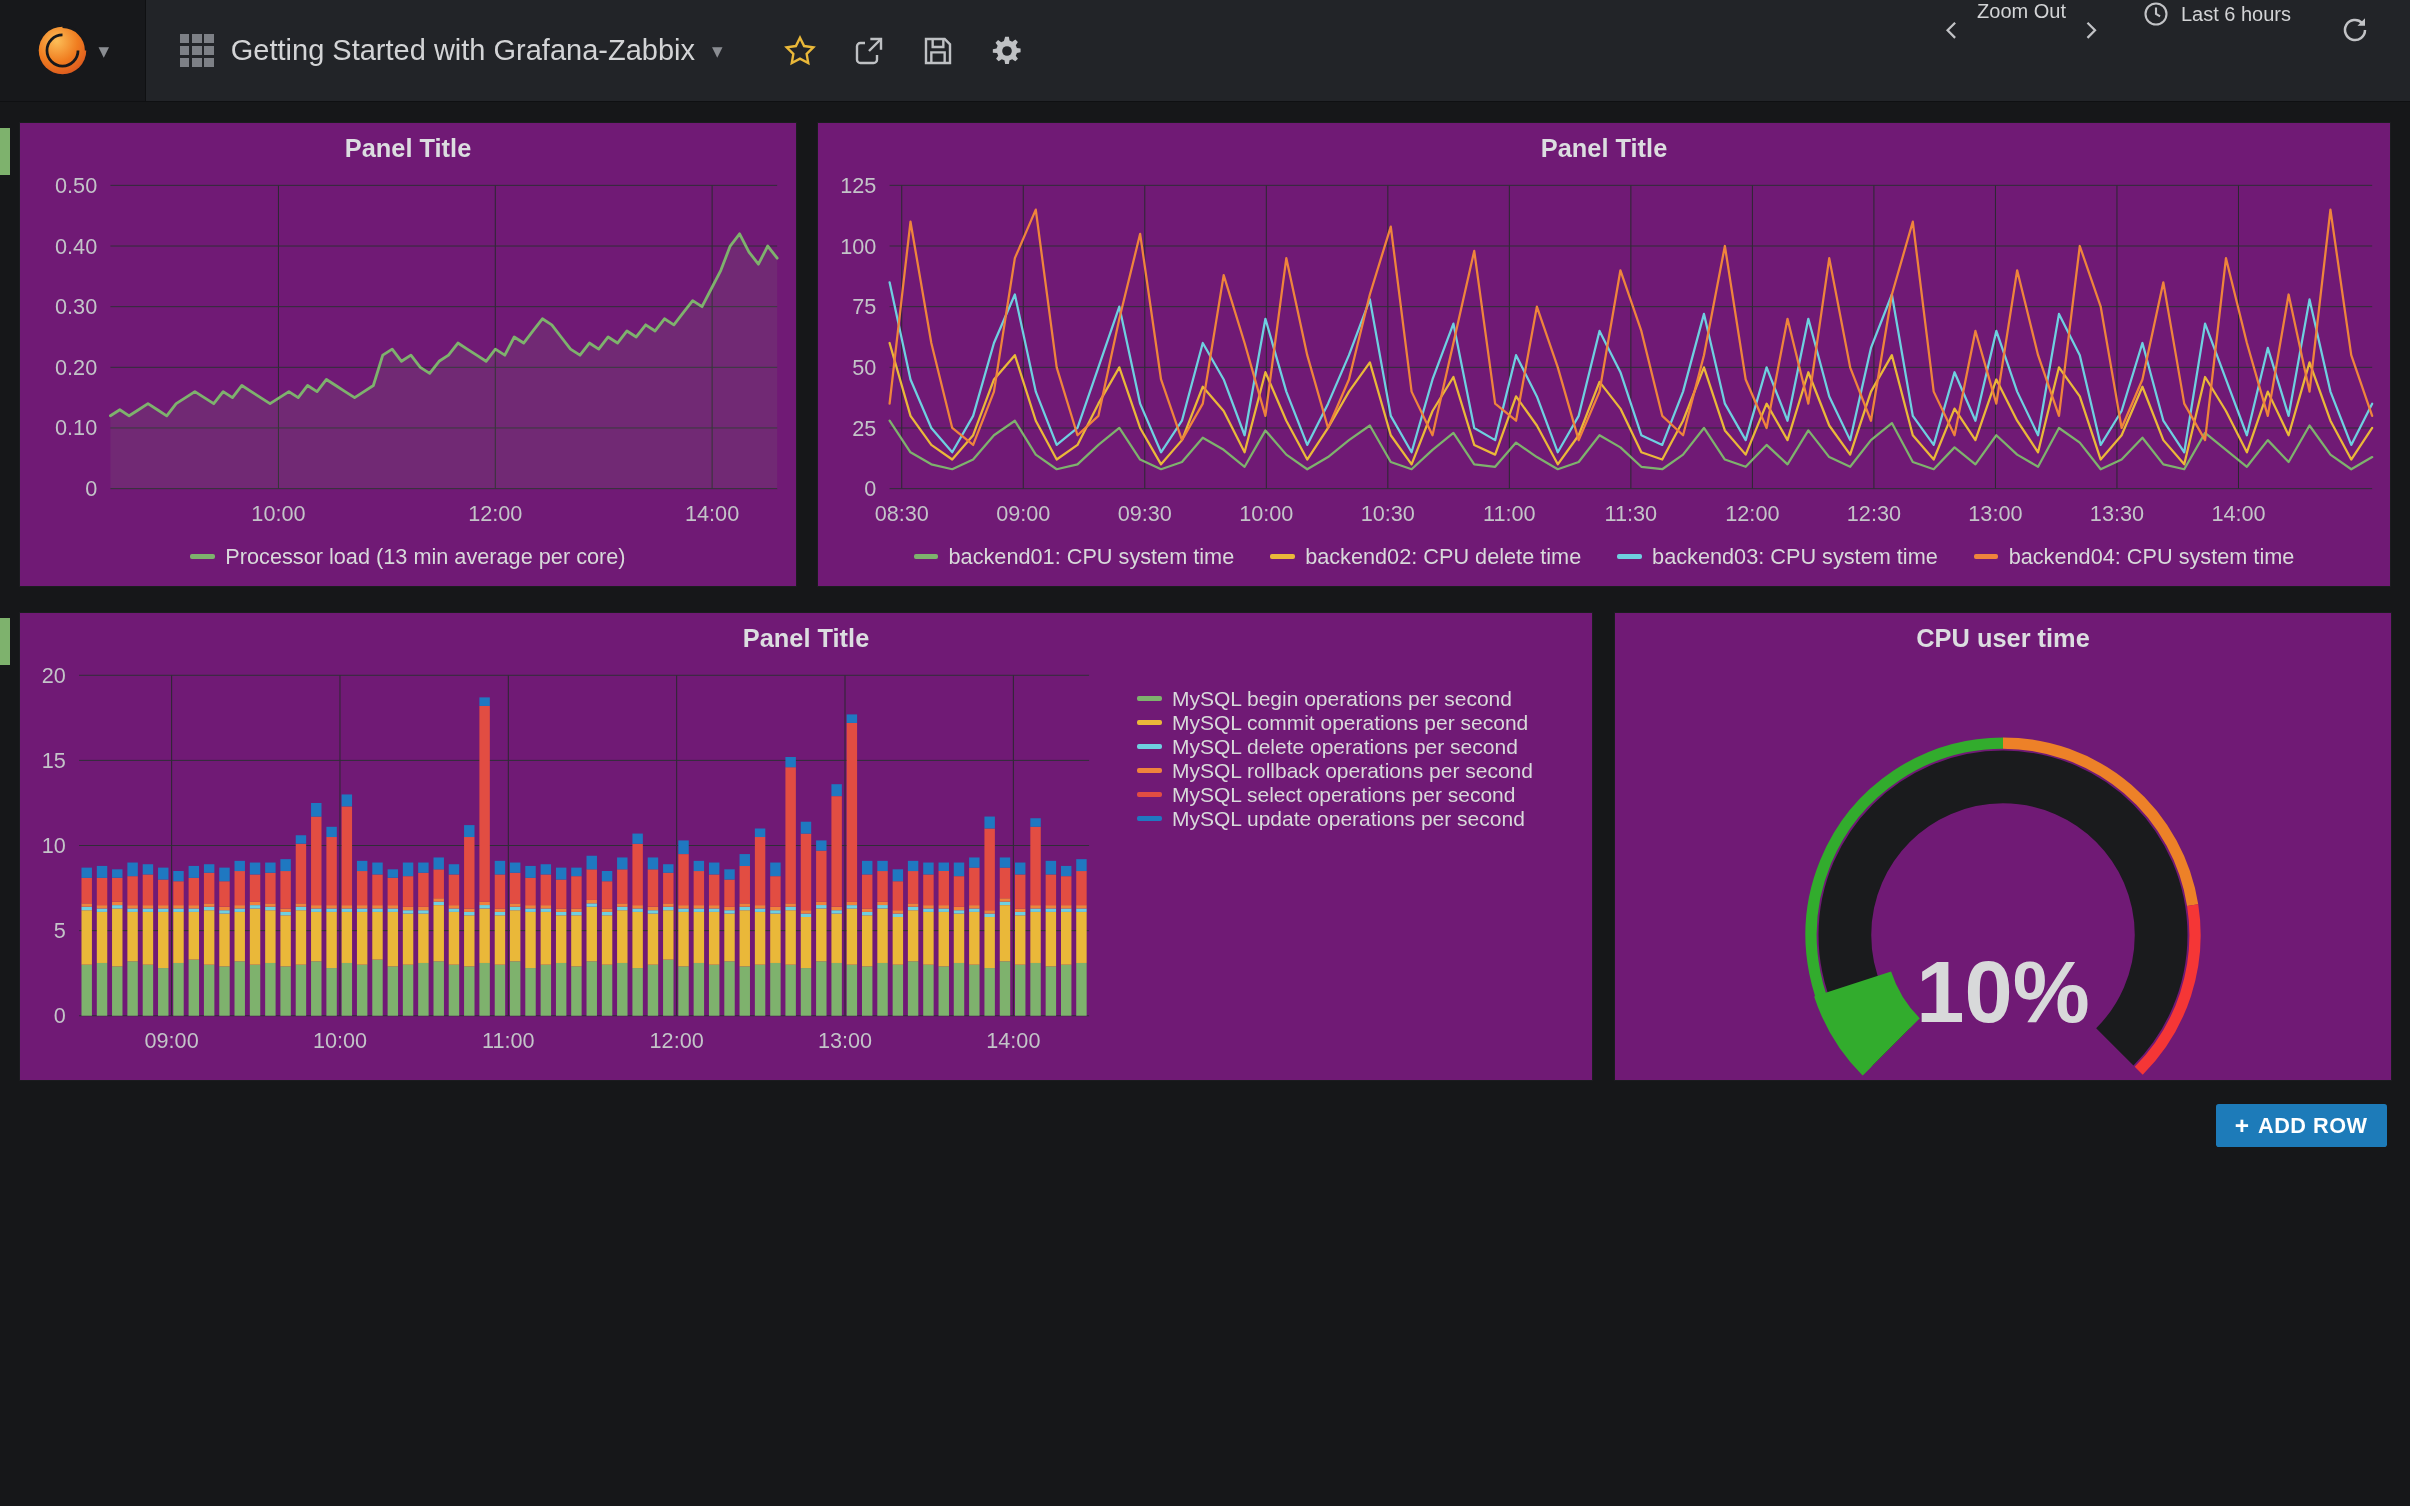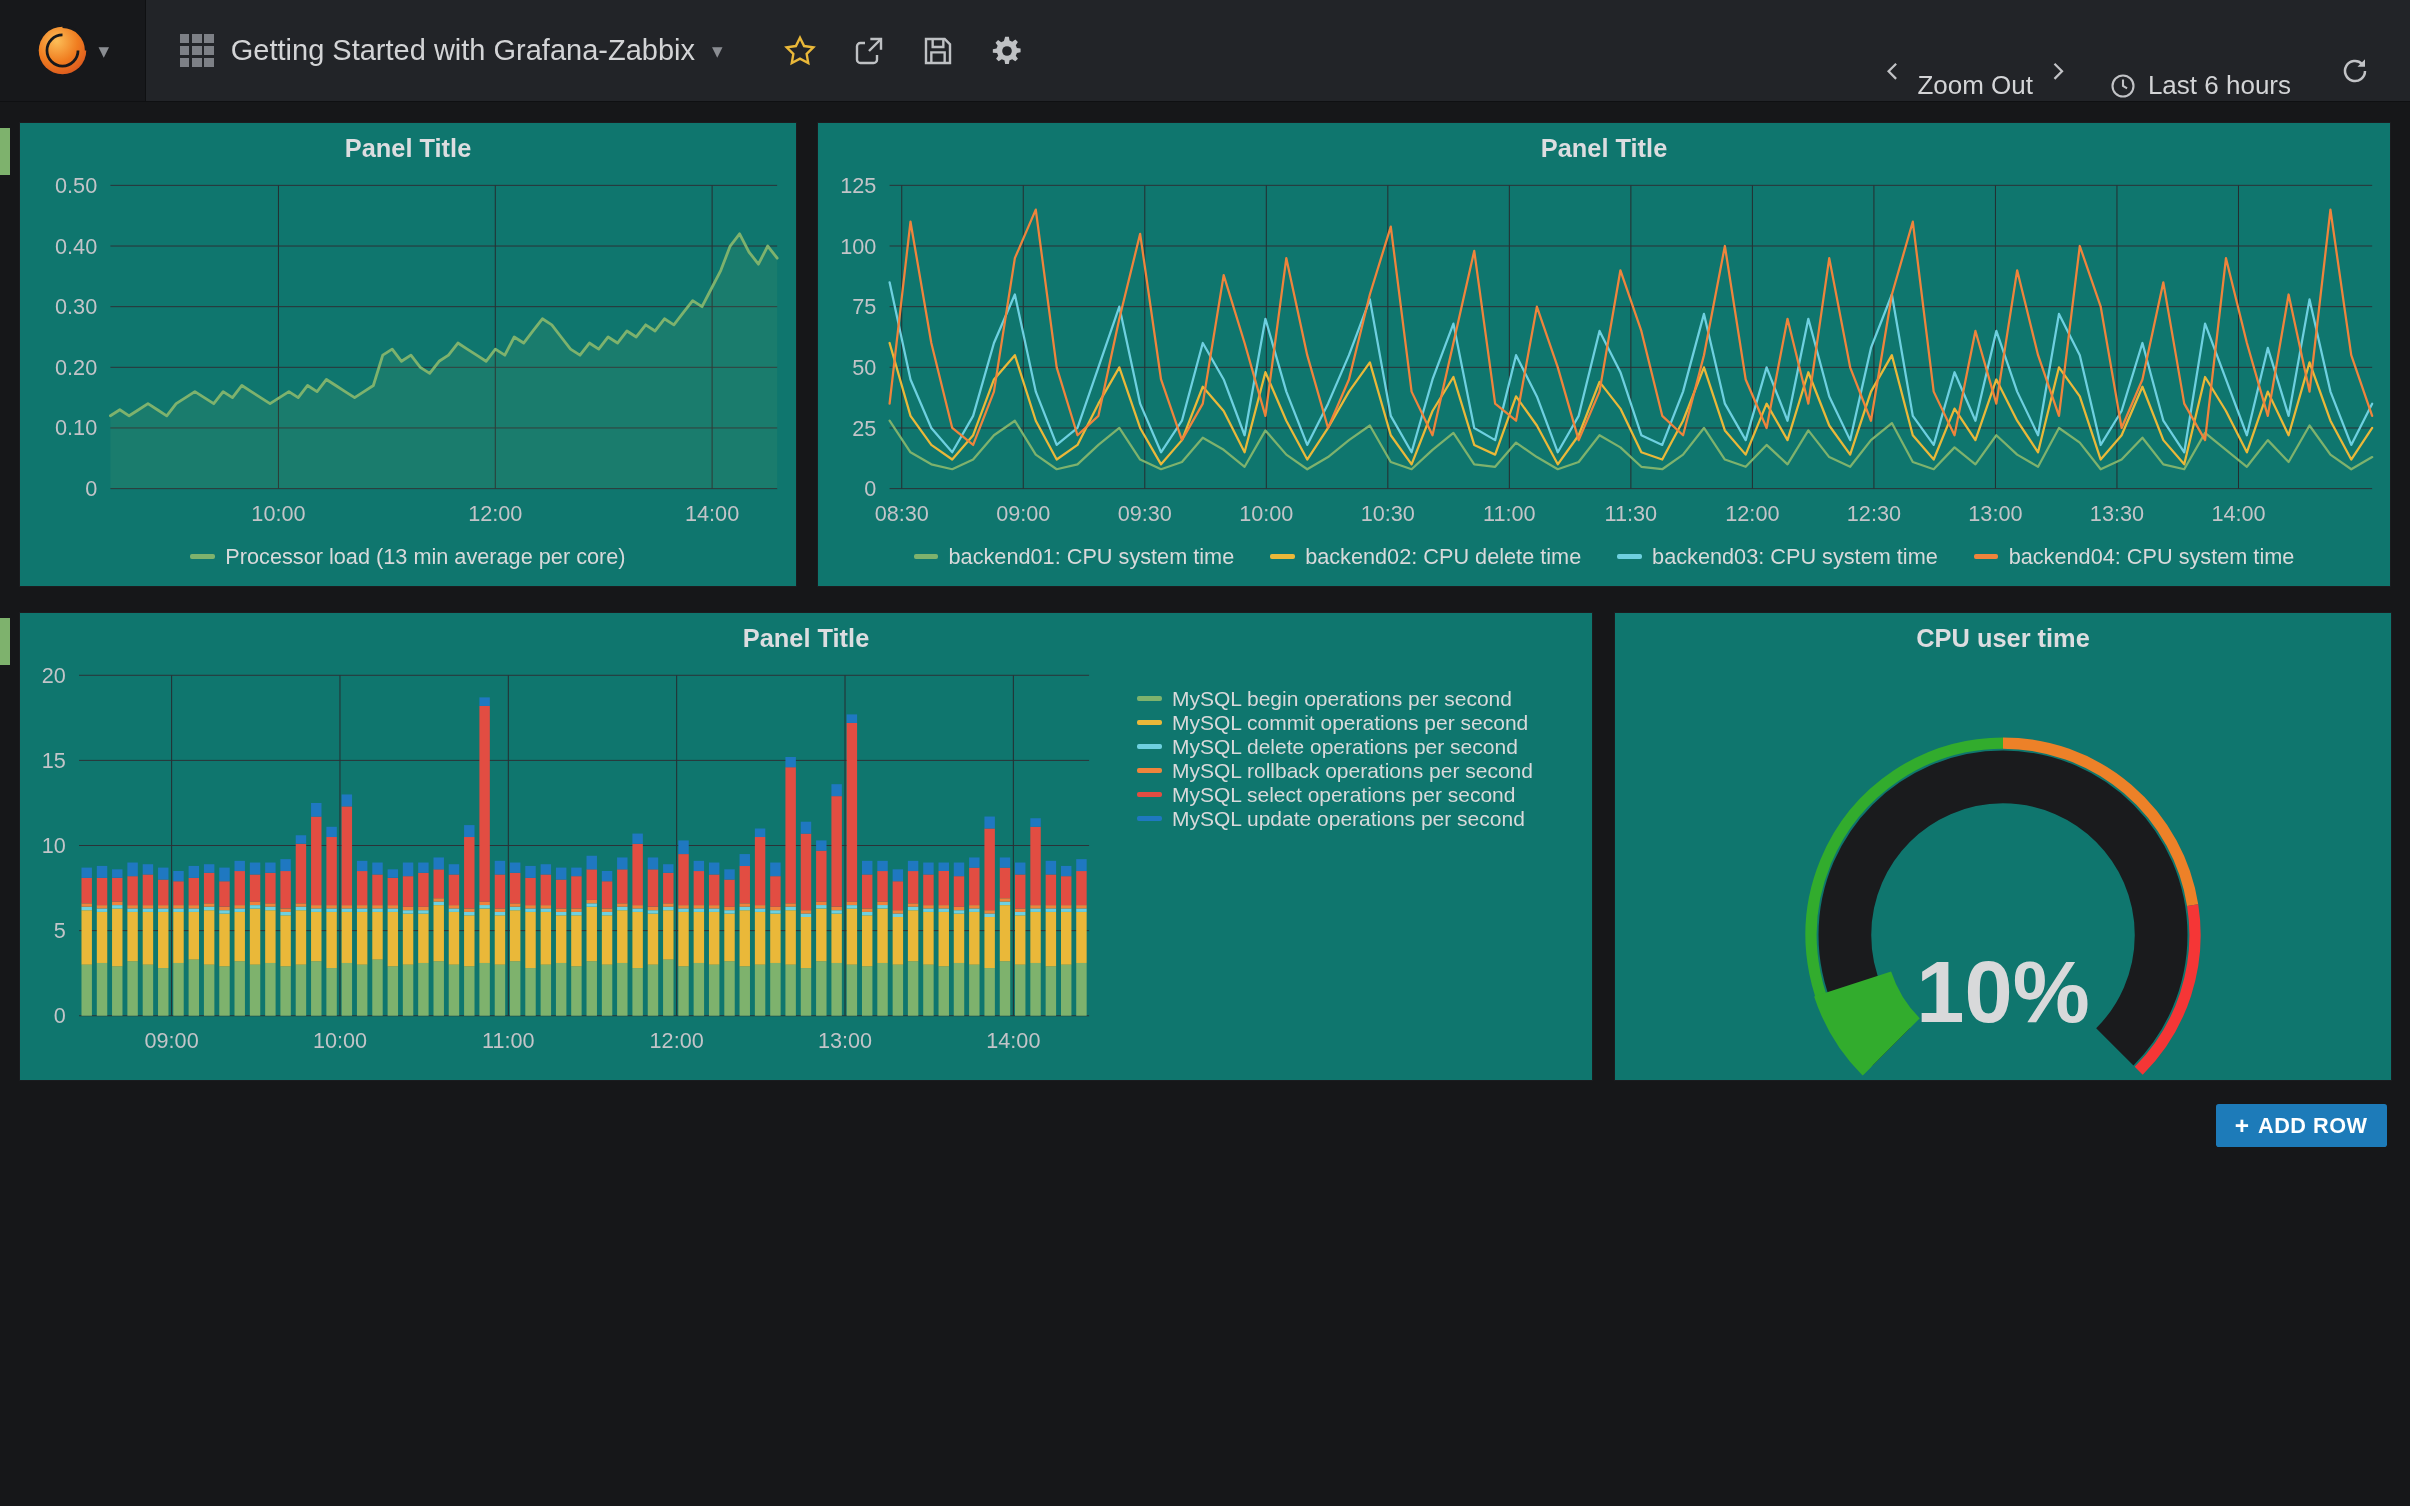--- a/index.html
+++ b/index.html
@@ -9,30 +9,30 @@
   
   .navbar{position:absolute;top:0;left:0;width:2411px;height:102px;background:#222428;display:flex;align-items:stretch;border-bottom:0.9px solid #0f1012}
   .nav-logo{width:146px;background:#17181b;display:flex;align-items:center;justify-content:center;gap:9.4px;border-right:0.9px solid #0f1012;cursor:pointer}
   .nav-title{display:flex;align-items:center;gap:17px;padding:12px 34px;font-size:29px;color:#d3d4d6;cursor:pointer}
   .caret{color:#8a8d92;font-size:21px;line-height:1}
   .grid-icon{display:grid;grid-template-columns:repeat(3,9.4px);grid-auto-rows:9.4px;gap:2.8px}
   .grid-icon i{background:#7d8086;display:block}
   .nav-actions{display:flex;align-items:center;gap:13px;padding:0 15px}
   .icon-btn{width:56px;height:60px;display:flex;align-items:center;justify-content:center;cursor:pointer;border-radius:3.8px}
   .icon-btn.sm{width:38px}
-  .nav-right{margin-left:auto;display:flex;align-items:flex-end;padding-right:28px;font-size:26px;color:#d3d4d6}
+  .nav-right{margin-left:auto;display:flex;align-items:flex-start;padding-right:28px;font-size:20px;color:#d3d4d6}
   .zoom-out{cursor:pointer;padding:0 5.6px}
   .time-range{display:flex;align-items:center;gap:11.3px;margin-left:32px;cursor:pointer}
   .refresh-wrap{margin-left:36px}
 
   
   .row-tab{position:absolute;left:0;width:10.4px;height:47px;background:#7eb26d;cursor:pointer}
   #tab1{top:128px}
   #tab2{top:618px}
-  .panel{position:absolute;background:#0f766e;border:0.9px solid #1b1c1f}
+  .panel{position:absolute;background:#701a75;border:0.9px solid #1b1c1f}
   #panel1{left:19px;top:122px;width:778px;height:465px}
   #panel2{left:817px;top:122px;width:1574px;height:465px}
   #panel3{left:19px;top:612px;width:1574px;height:469px}
   #panel4{left:1614px;top:612px;width:778px;height:469px}
   .panel-header{height:51px;display:flex;align-items:center;justify-content:center;font-size:25.4px;font-weight:bold;color:#dcdde0;cursor:pointer}
   svg text{font-family:"Liberation Sans","DejaVu Sans",sans-serif}
 
   .legend-row{display:flex;justify-content:center;align-items:center;gap:36px;font-size:21.7px;color:#d8d9da;height:43px}
   .legend-col{display:flex;flex-direction:column;gap:0;padding:22.6px 0 0 34px;font-size:21px;color:#d8d9da}
   .legend-item{display:flex;align-items:center;gap:10.4px;cursor:pointer;white-space:nowrap}

